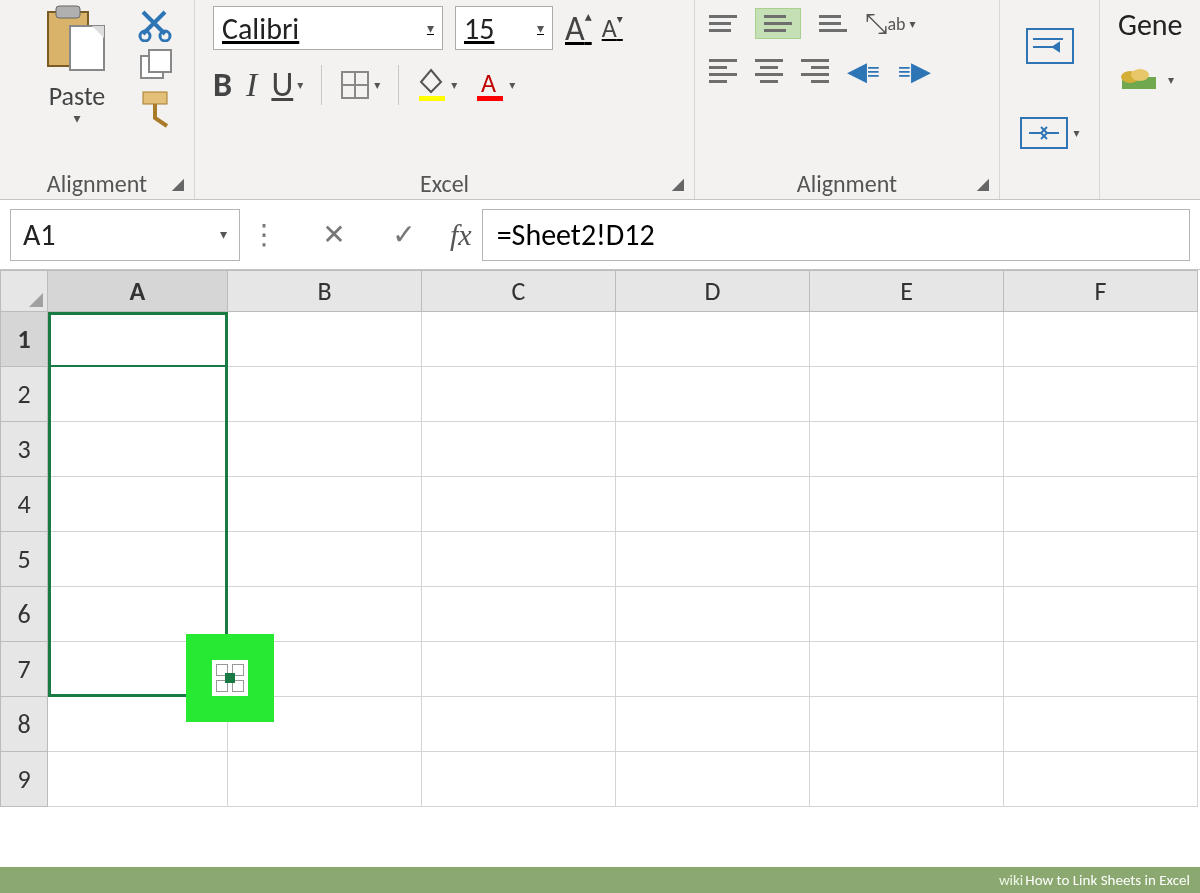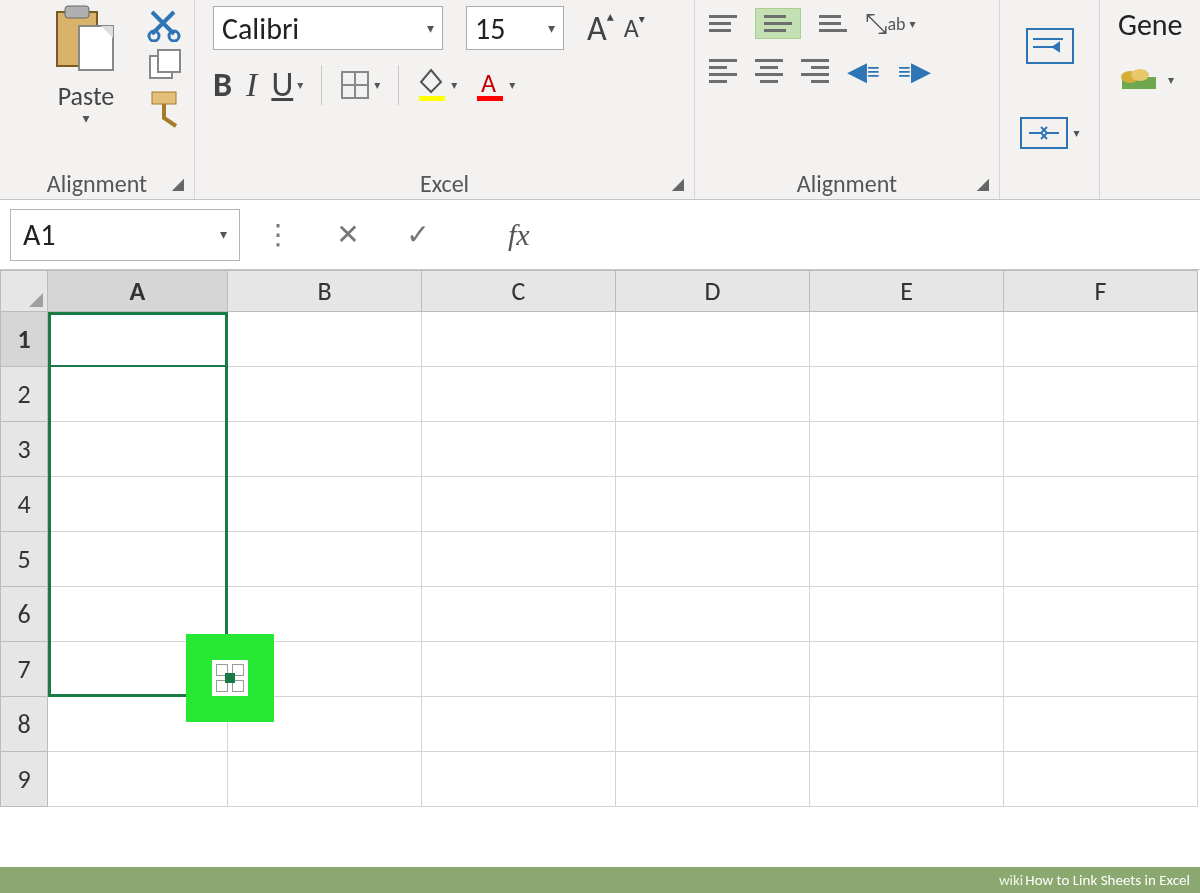--- a/index.html
+++ b/index.html
@@ -1,28 +1,28 @@
 <!DOCTYPE html>
 <html><head>
 <meta charset="utf-8">
 <style>
   * { box-sizing: border-box; margin: 0; padding: 0; font-family: "Segoe UI", Calibri, Arial, sans-serif; }
   html, body { width: 1200px; height: 893px; overflow: hidden; background: #fff; }
   .ribbon { background: #f3f2f1; border-bottom: 1px solid #c5c5c5; height: 200px; display: flex; }
   .clipboard-group { width: 195px; display: flex; flex-direction: column; border-right: 1px solid #d6d6d6; }
-  .clipboard-body { flex: 1; display: flex; padding: 4px 6px 0 0; margin-left: 36px; }
+  .clipboard-body { flex: 1; display: flex; padding: 4px 6px 0 27px; }
   .paste-main { display: flex; flex-direction: column; align-items: center; justify-content: flex-start; padding-top: 0; width: 100px; }
   .paste-label { color: #444; font-size: 26px; margin-top: 4px; }
   .paste-arrow { font-size: 14px; color: #555; margin-top: -2px; }
   .clipboard-side { display: flex; flex-direction: column; justify-content: flex-start; gap: 6px; padding-left: 10px; padding-top: 4px; }
   .group-label-row { display: flex; justify-content: center; align-items: center; position: relative; height: 32px; color: #555; font-size: 24px; }
   .group-label-row .launcher { position: absolute; right: 10px; font-size: 16px; color: #666; }
   .font-group { width: 500px; display: flex; flex-direction: column; border-right: 1px solid #d6d6d6; }
   .font-body { flex:1; display:flex; flex-direction:column; padding:6px 12px 0 18px; gap:14px; }
-  .font-row1 { display:flex; align-items:center; gap:23px; }
+  .font-row1 { display:flex; align-items:center; gap:12px;text-decoration:underline; }
   .combo { background:#fff; border:1px solid #ababab; height:44px; display:flex; align-items:center; justify-content:space-between; padding:0 8px; font-size:30px; color:#222; }
   .combo .drop { font-size:14px; color:#555; }
   .font-name { width:230px; }
   .font-size { width:98px; }
   .inc-dec { display:flex; gap:10px; align-items:center; color:#444; }
   .font-row2 { display:flex; align-items:center; gap:18px; font-size:34px; color:#444; }
   .biu { display:flex; gap:14px; align-items:baseline; }
   .sep { width:1px; height:40px; background:#c8c8c8; }
   .iconbtn { display:inline-flex; align-items:center; gap:4px; }
   .tiny-drop { font-size:12px; color:#555; }
@@ -32,25 +32,25 @@
   .align-icon { display:inline-flex; flex-direction:column; gap:4px; }
   .ln { width:28px; height:3px; background:#6e6e6e; }
   .lns { width:18px; height:3px; background:#6e6e6e; }
   .mid-highlight { background:#c5e0b4; padding:6px 8px; border:1px solid #a9d08e; }
   .extra-group { width:100px; display:flex; flex-direction:column; border-right:1px solid #d6d6d6; }
   .extra-body { flex:1; display:flex; flex-direction:column; align-items:center; justify-content:space-around; padding:10px 0 0 0; gap:18px; }
   .number-group { flex:1; display:flex; flex-direction:row; }
   .number-body { flex:1; display:flex; flex-direction:column; padding:6px 10px 0 18px; gap:20px; }
   .general { font-size:30px; color:#222; }
   
-  .formula-bar { height:70px; border-bottom:1px solid #c5c5c5; display:flex; align-items:center; padding:0 10px; gap:14px; }
+  .formula-bar { height:70px; border-bottom:1px solid #c5c5c5; display:flex; align-items:center; padding:0 10px; }
   .name-box { width:230px; height:52px; background:#fff; border:1px solid #b5b5b5; display:flex; align-items:center; justify-content:space-between; padding:0 12px; font-size:30px; color:#222; }
   .fx-area { display:flex; align-items:center; gap:22px; color:#777; }
   .fx-btn { width:48px; text-align:center; font-size:28px; }
-  .fx-label { font-style:italic; font-family:"Times New Roman",serif; font-size:30px; color:#555;margin-left:44px; }
+  .fx-label { font-style:italic; font-family:"Times New Roman",serif; font-size:30px; color:#555; }
   .formula-input { flex:1; height:52px; border:1px solid #b5b5b5; background:#fff; display:flex; align-items:center; padding:0 14px; font-size:30px; color:#000; margin-left:10px; }
   
   .grid { position:relative; }
   .hdr-row { display:flex; height:42px; }
   .corner { width:48px; background:#e6e6e6; border:1px solid #bcbcbc; position:relative; }
   .corner::after { content:""; position:absolute; right:4px; bottom:4px; width:0; height:0; border-left:14px solid transparent; border-bottom:14px solid #a0a0a0; }
   .colh { background:#e6e6e6; border:1px solid #bcbcbc; border-left:none; text-align:center; font-size:26px; color:#333; display:flex; align-items:center; justify-content:center; }
   .colA { width:180px; background:#d6d6d6; font-weight:600; }
   .colw { width:194px; }
   .row { display:flex; height:55px; }
@@ -251,20 +251,23 @@
   <div class="name-box">
     <span>A1</span>
     <span class="drop" style="font-size:14px;color:#555;">▾</span>
   </div>
   <div class="fx-area">
     <span class="fx-btn">⋮</span>
     <span class="fx-btn">✕</span>
     <span class="fx-btn">✓</span>
     <span class="fx-label">fx</span>
   </div>
+  <div class="formula-input">
+    <span>=Sheet2!D12</span>
+  </div>
 </div>
 
 <div class="grid">
   <div class="hdr-row">
     <div class="corner"></div>
     <div class="colh colA">A</div>
     <div class="colh colw">B</div>
     <div class="colh colw">C</div>
     <div class="colh colw">D</div>
     <div class="colh colw">E</div>

